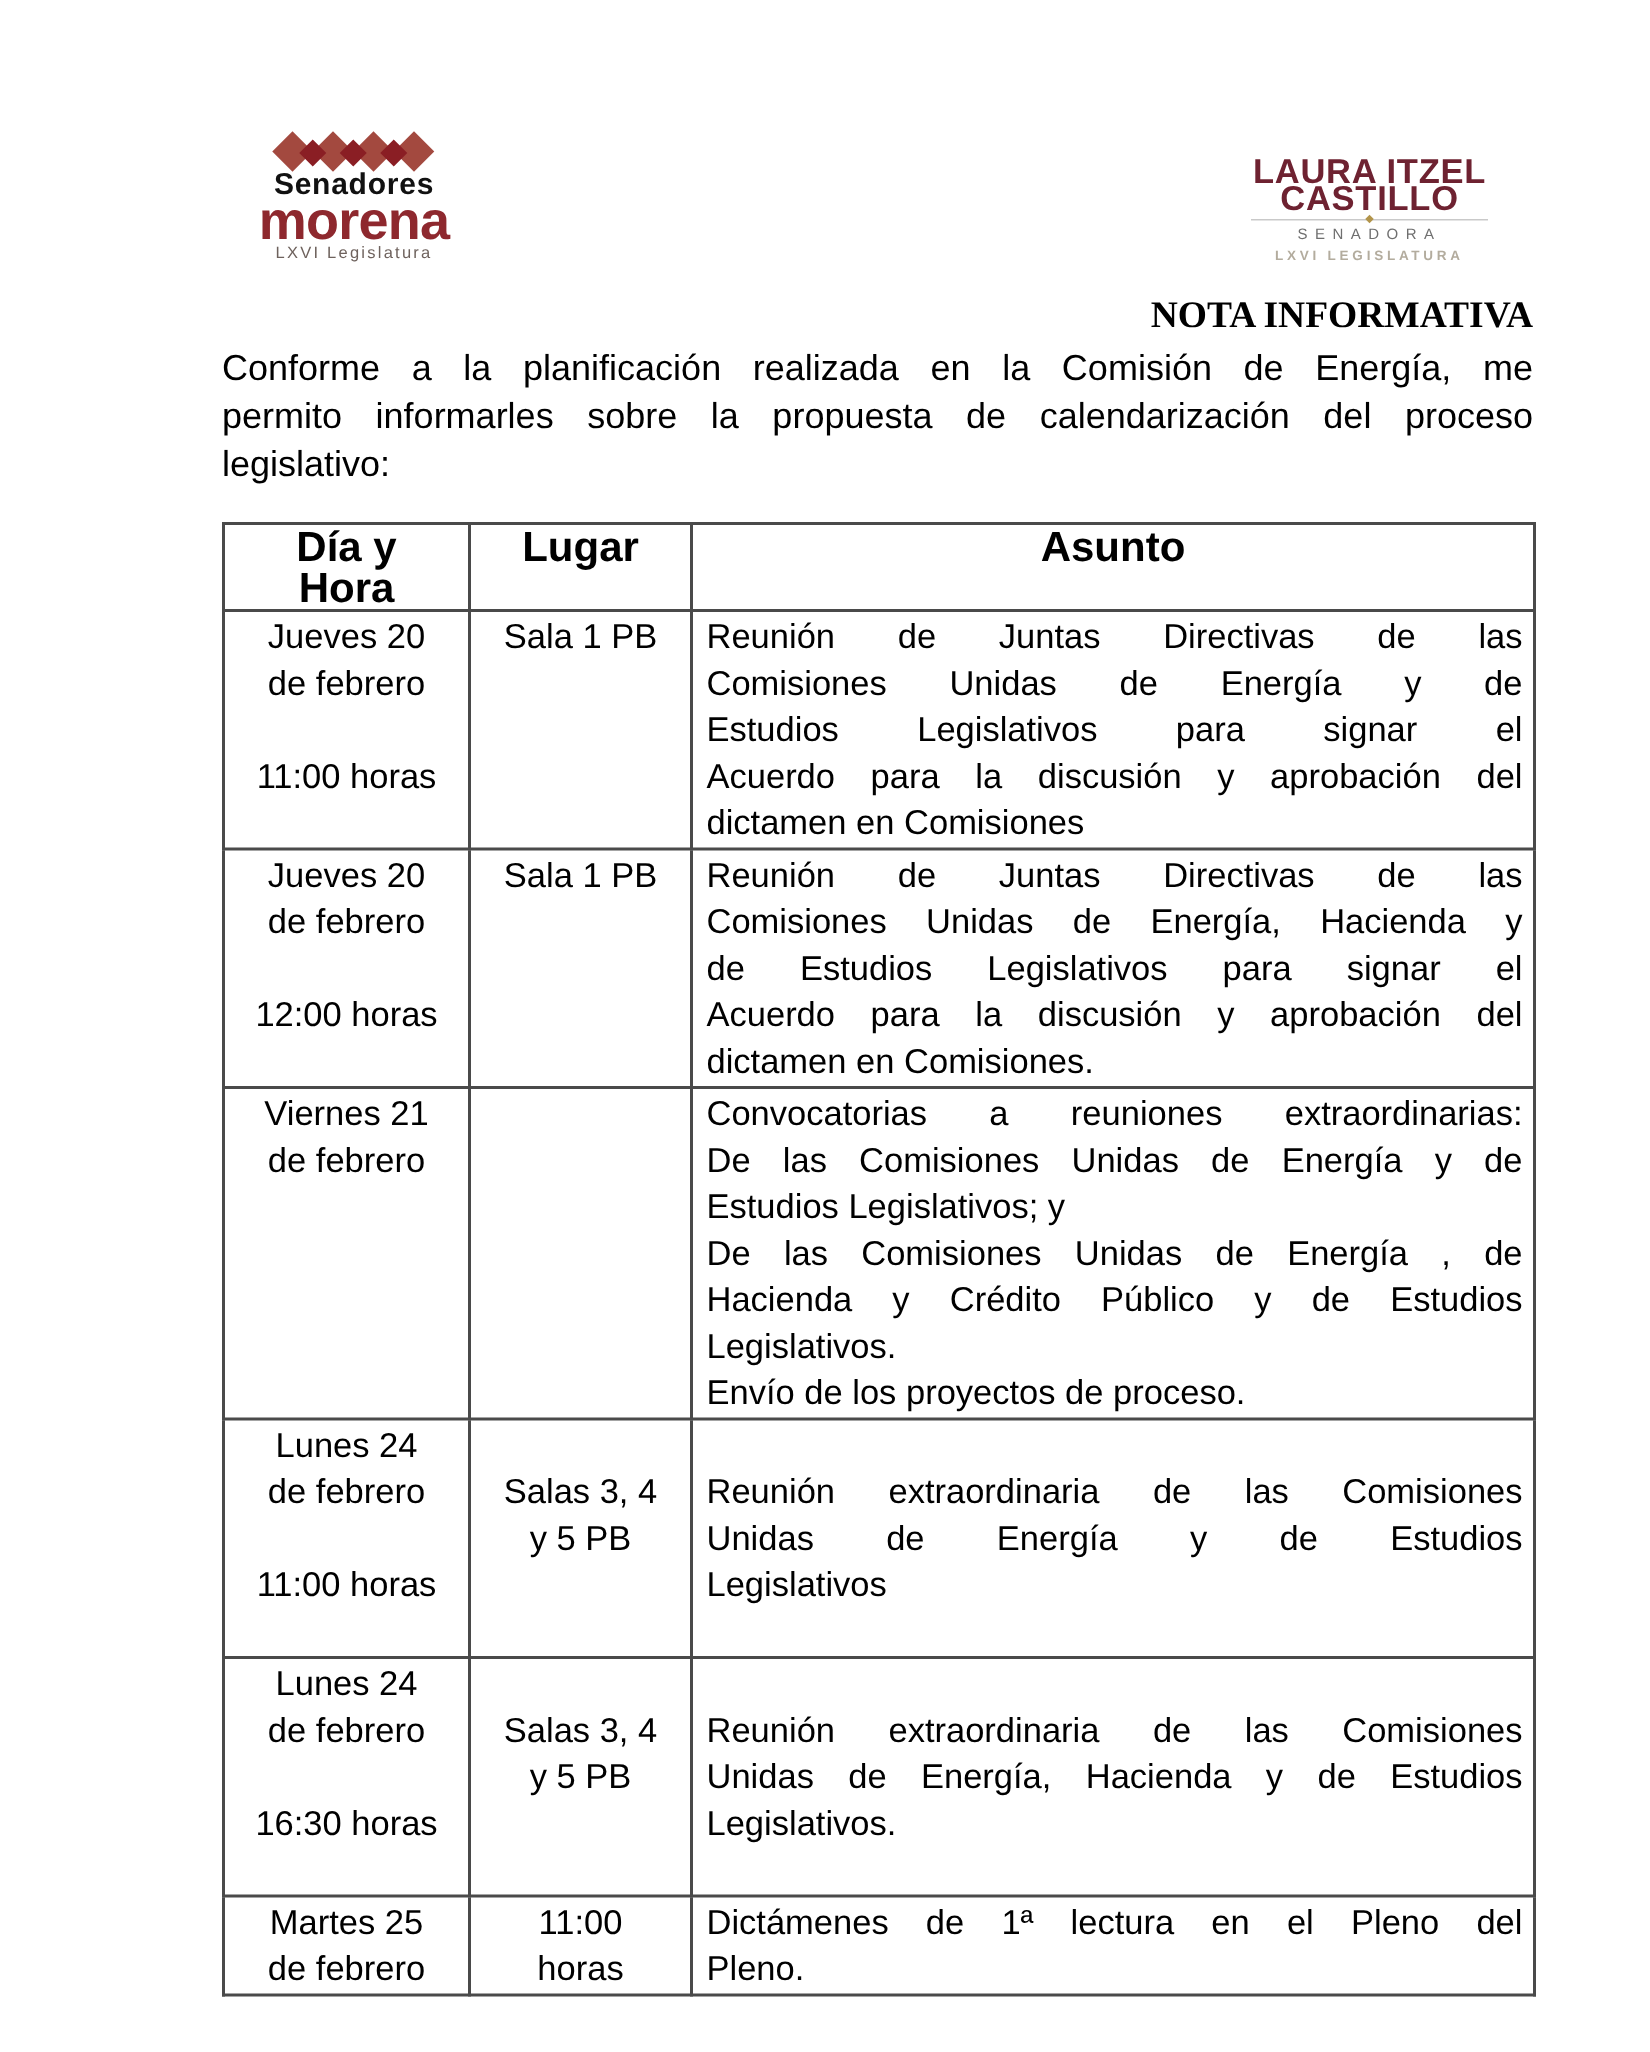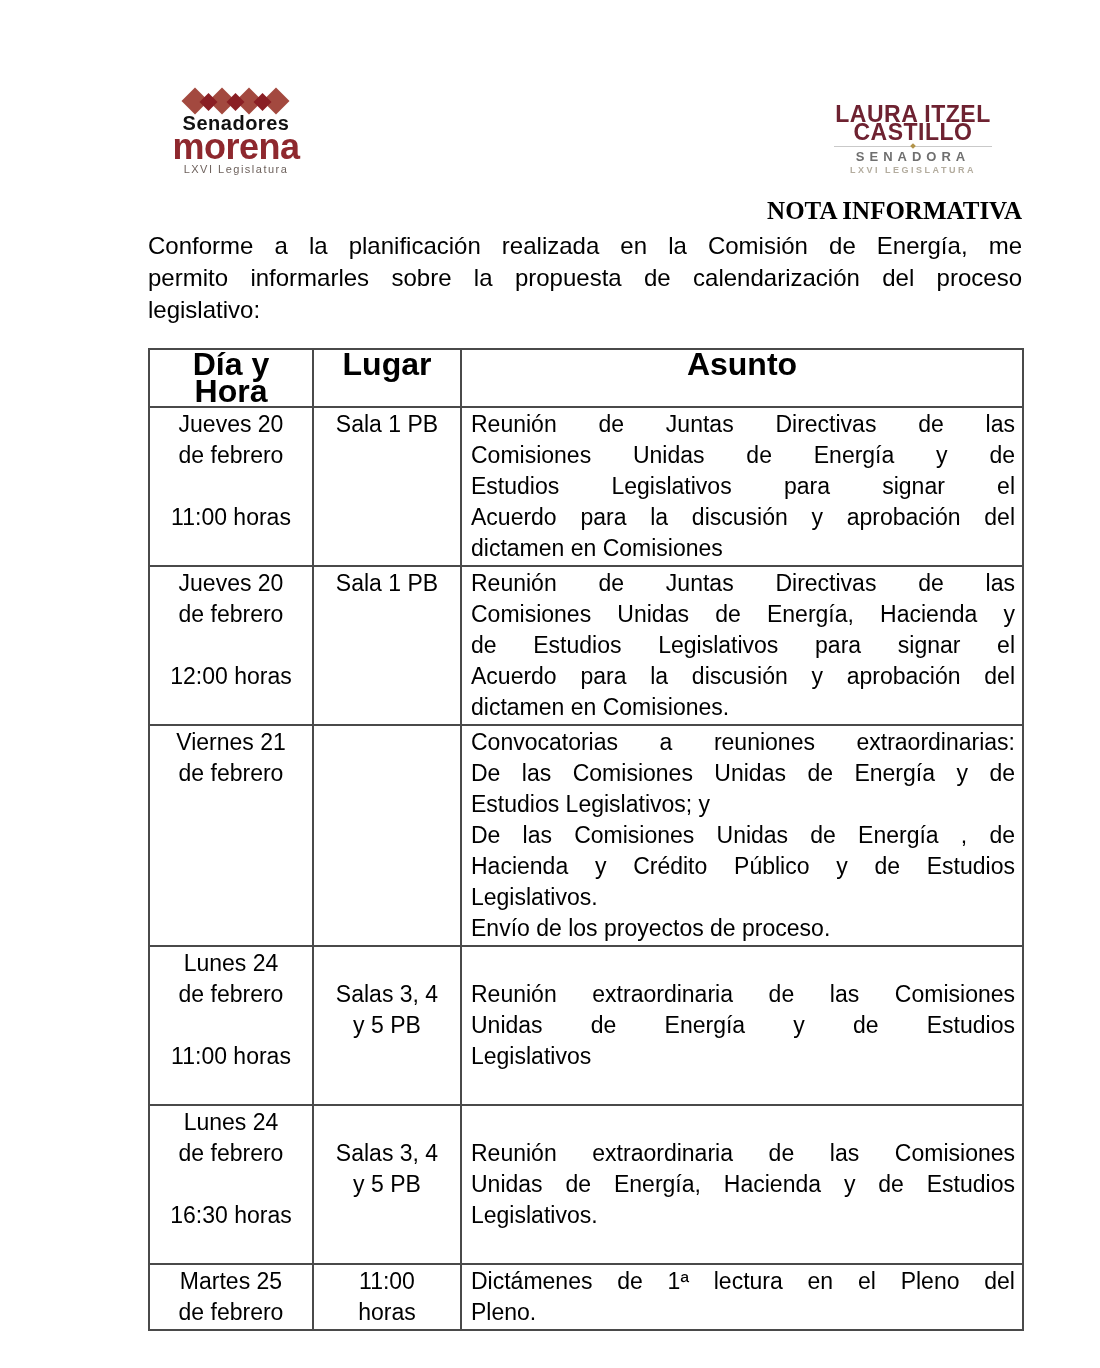--- a/index.html
+++ b/index.html
@@ -21,39 +21,39 @@
   .lm-senadores{font-size:20px;font-weight:bold;line-height:17px;letter-spacing:.5px;color:#111;}
   .lm-morena{font-size:36px;font-weight:bold;line-height:29px;letter-spacing:-.5px;color:var(--morena-text-red);}
   .lm-leg{font-size:11px;line-height:12px;letter-spacing:1.5px;color:#6e625d;margin-top:2px;}
   .logo-senator{
     position:absolute;left:832px;top:62px;width:162px;
     text-align:center;
   }
   .ls-name{font-size:23px;font-weight:bold;line-height:18px;letter-spacing:.5px;color:var(--senator-maroon);}
   .ls-divider{position:relative;margin:5px 2px 4px;border-top:1px solid var(--divider-line);}
   .ls-dot{position:absolute;left:50%;top:-3px;width:4px;height:4px;margin-left:-2px;background:var(--divider-gold);transform:rotate(45deg);}
-  .ls-role{font-size:13px;font-weight:bold;letter-spacing:5px;line-height:12px;color:var(--senadora-gray);}
+  .ls-role{font-size:10px;font-weight:normal;letter-spacing:5px;line-height:12px;color:var(--senadora-gray);}
   .ls-leg{font-size:9px;font-weight:bold;letter-spacing:2.5px;line-height:10px;color:var(--legislature-tan);margin-top:2px;}
   
   .content{position:absolute;left:148px;top:152px;width:874px;}
   .doc-title{font-size:25px;font-weight:bold;text-align:right;margin:0 0 4px 0;line-height:31px;font-family:Liberation Serif, serif;}
   .intro-line{font-size:24px;line-height:32px;text-align:left;}
   .intro-line.just{text-align:justify;text-align-last:justify;}
   
   table.schedule{
     width:874px;margin-top:22px;
     border-collapse:collapse;table-layout:fixed;
   }
   table.schedule th, table.schedule td{
     border:2px solid var(--table-border);
     vertical-align:top;
     padding:1px 4px 1px 4px;
   }
   table.schedule th{
-    font-size:32px;font-weight:bold;line-height:27px;text-align:center;padding:1px 12px;
+    font-size:28px;font-weight:bold;line-height:27px;text-align:center;padding:1px 12px;
   }
   .cell-dia, .cell-lugar{text-align:center;}
   .dia-line,.lugar-line{font-size:23px;line-height:31px;}
   .cell-asunto{padding:1px 7px 1px 9px !important;}
   .asunto-line{font-size:23px;line-height:31px;text-align:left;}
   .asunto-line.just{text-align:justify;text-align-last:justify;}
   .asunto-line .b{font-weight:normal;}
 </style>
 </head>
 <body>

